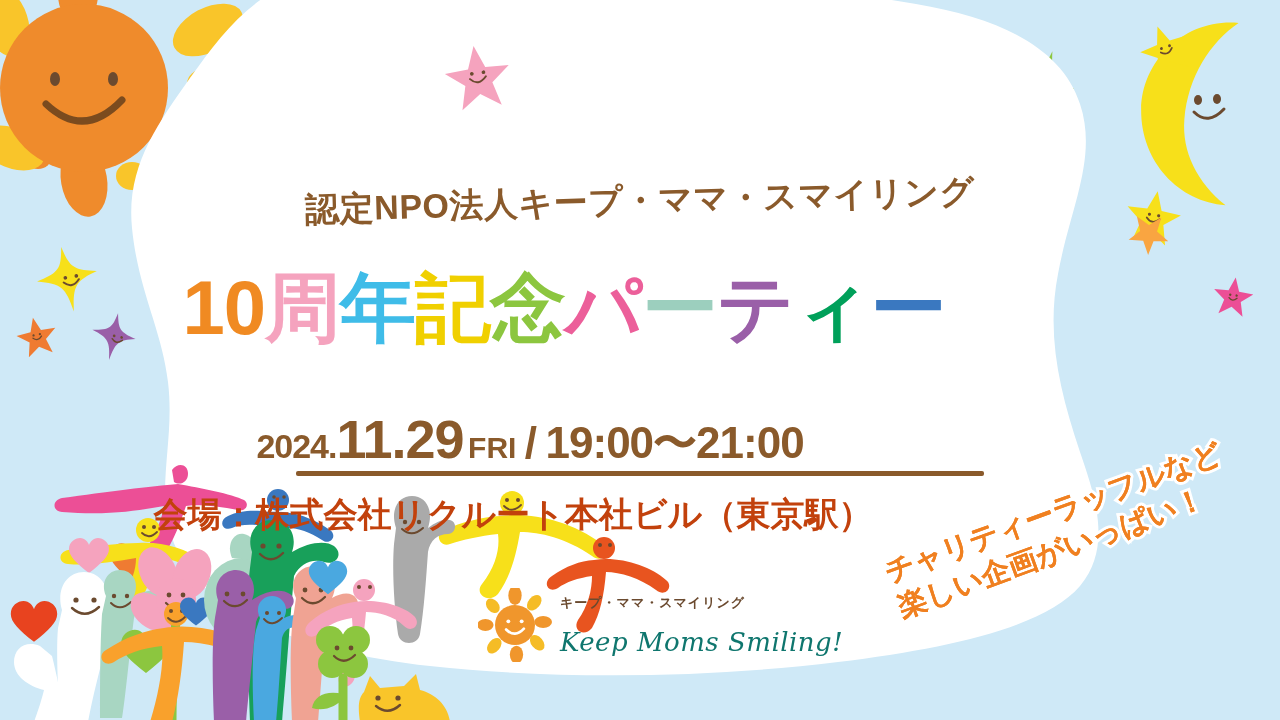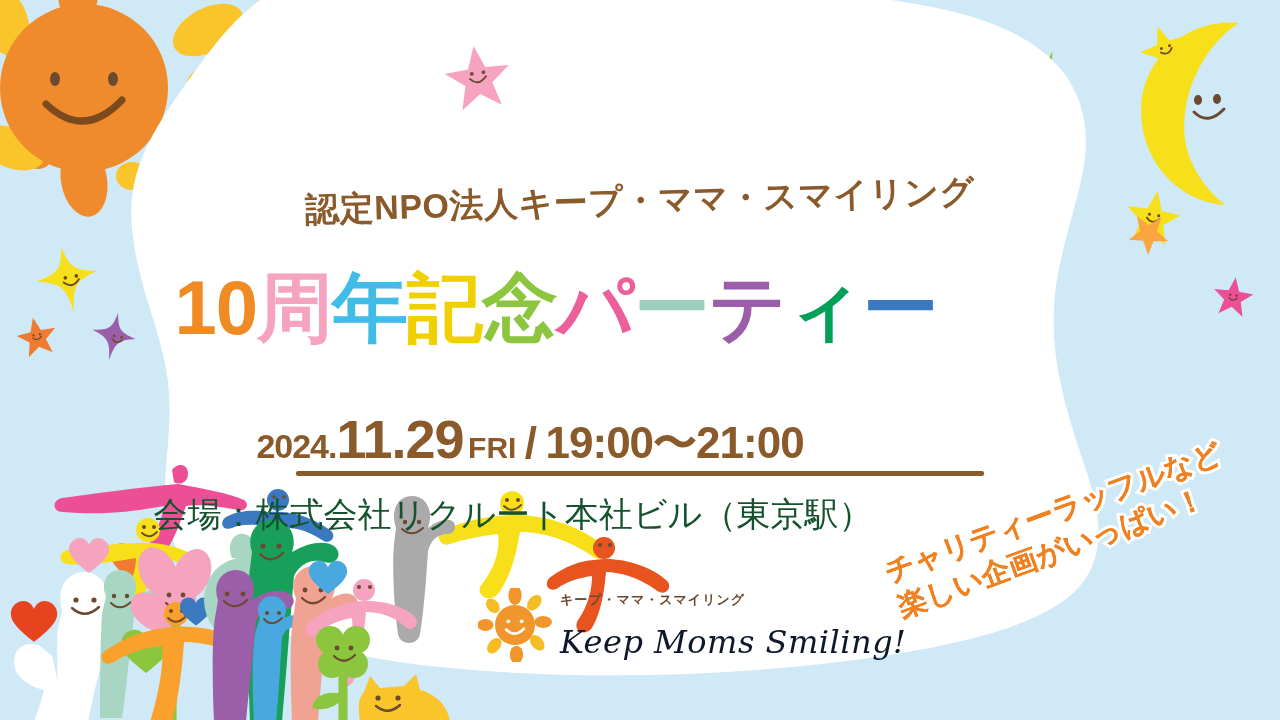--- a/index.html
+++ b/index.html
@@ -26,21 +26,21 @@
   #org-name{
     position:absolute;left:0;top:178px;width:1280px;
     text-align:center;
     font-size:34px;font-weight:bold;color:#8a5a2b;
     letter-spacing:0.5px;
     transform:rotate(-1.6deg);
     white-space:nowrap;
   }
 
   #main-title{
-    position:absolute;left:0;top:270px;width:1112px;
+    position:absolute;left:8px;top:270px;width:1112px;
     text-align:center;white-space:nowrap;
     font-size:76px;font-weight:bold;line-height:1;
     letter-spacing:-1px;
   }
   #main-title .ch{display:inline-block;}
 
   #date-line{
     position:absolute;left:0;top:412px;width:1060px;
     text-align:center;white-space:nowrap;
     color:#8a5a2b;font-weight:bold;line-height:1;
@@ -52,37 +52,37 @@
   #date-line .tm{font-size:44px;letter-spacing:-1px;}
 
   #divider{
     position:absolute;left:296px;top:471px;width:688px;height:5px;
     background:#8a5a2b;border-radius:2px;
   }
 
   #venue{
     position:absolute;left:0;top:492px;width:1026px;
     text-align:center;white-space:nowrap;
-    font-size:34px;font-weight:normal;color:#14532d;
+    font-size:34px;font-weight:bold;color:#c2410c;
     letter-spacing:0px;
   }
 
   
   #logo{
     position:absolute;left:478px;top:586px;width:330px;height:78px;
     display:flex;align-items:center;gap:8px;
   }
   #logo-mark{width:74px;height:74px;flex:0 0 74px;}
   #logo-text{display:flex;flex-direction:column;justify-content:center;line-height:1;}
   #logo-kana{
     font-size:13px;font-weight:bold;color:#6b4a2f;letter-spacing:1px;
     margin-bottom:20px;white-space:nowrap;
   }
   #logo-en{
-    font-size:32px;color:#0f172a;white-space:nowrap;
+    font-size:26px;color:#0f766e;white-space:nowrap;
     font-family:"DejaVu Serif",serif;font-style:italic;
     letter-spacing:0.5px;
     text-align:center;
   }
 
   
   #promo{
     position:absolute;left:880px;top:556px;width:420px;
     transform:rotate(-20deg);transform-origin:left top;
     color:#f08020;font-weight:bold;font-size:29px;line-height:1.28;

